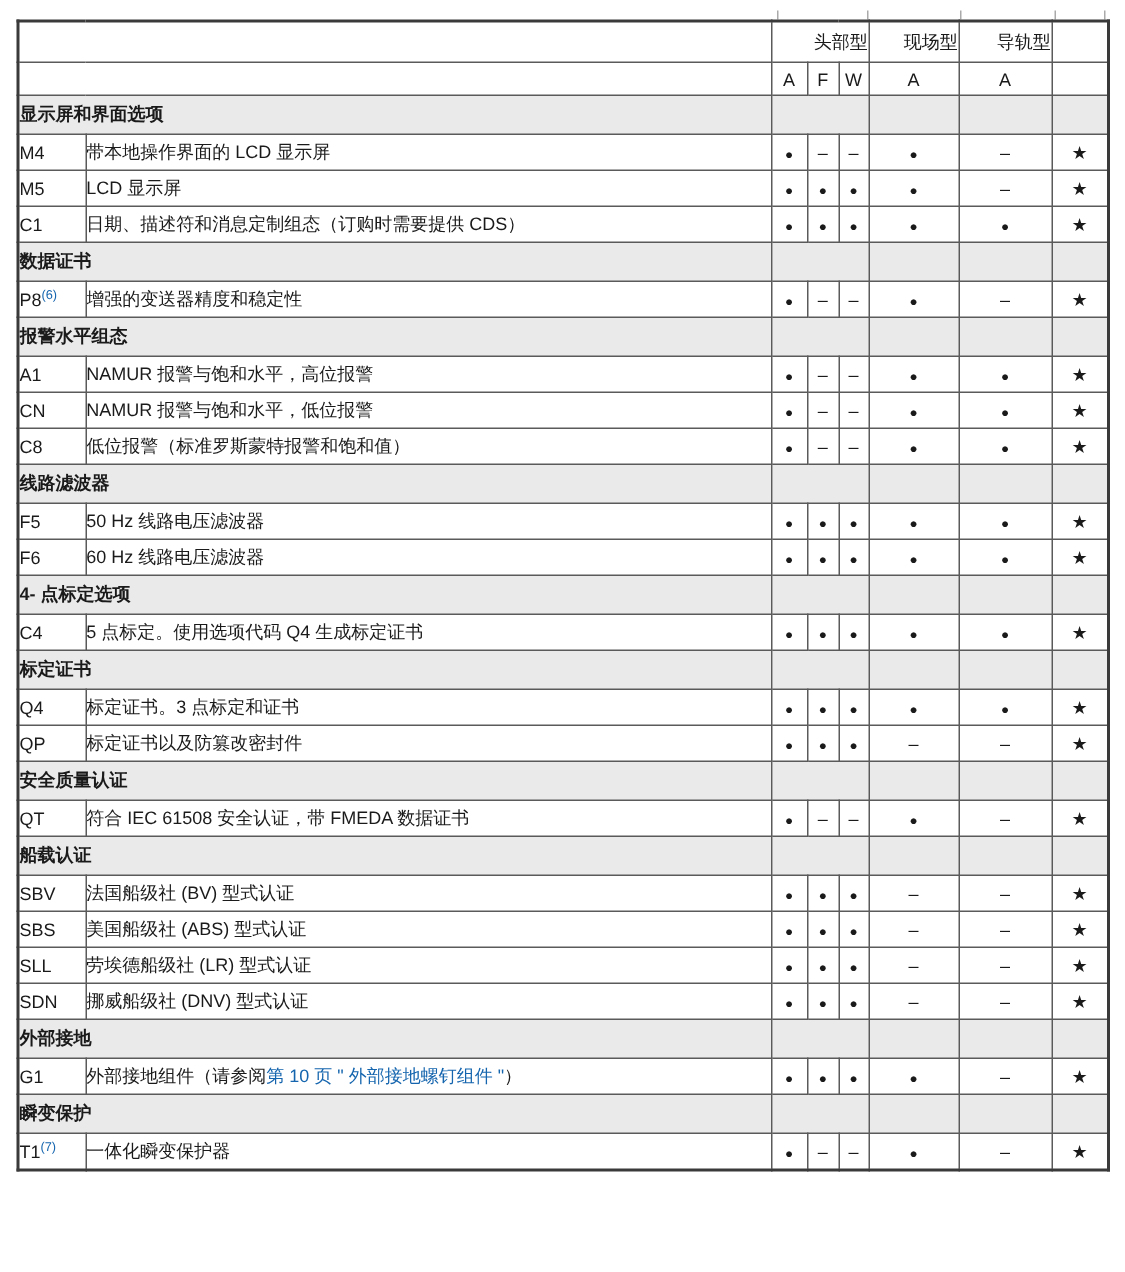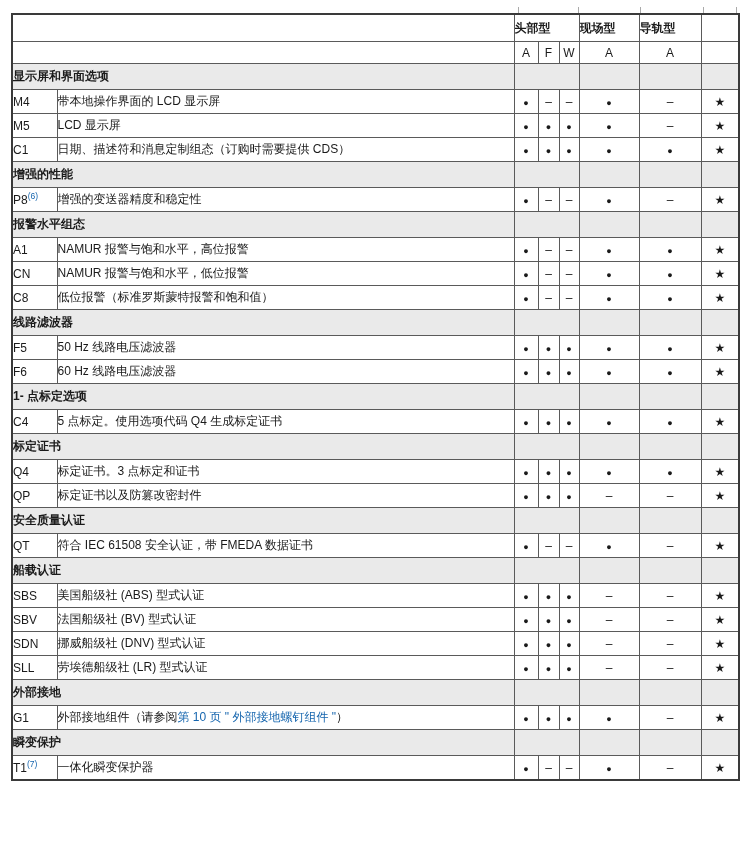--- a/index.html
+++ b/index.html
@@ -27,21 +27,21 @@
     vertical-align:middle;
     font-size:12px;
     overflow:hidden;
     white-space:nowrap;
   }
   tr.h1 td{height:26px;}
   tr.h2 td{height:21px;}
   tr.section td{height:25px;background:#eaeaea;}
   tr.data td{height:23px;background:#ffffff;}
 
-  td.gh{font-weight:bold;text-align:left;font-size:12.5px;}
+  td.gh{font-weight:normal;text-align:right;font-size:12.5px;}
   td.sub{text-align:center;font-size:11.5px;}
   td.code{padding-left:9px;}
   td.desc{padding-left:12px;}
   td.sec-title{padding-left:9px;font-weight:bold;font-size:12.5px;}
   td.mark{text-align:center;}
   td.mark .dot{font-size:9px;line-height:1;}
   td.mark .dash{font-size:12px;}
   td.star-cell{text-align:center;font-size:12px;}
   sup.fn{color:#1565ae;font-size:8.5px;vertical-align:super;line-height:0;}
   .link{color:#1565ae;}
@@ -116,21 +116,21 @@
         <td class="code"><span>C1</span></td>
         <td class="desc">日期、描述符和消息定制组态（订购时需要提供 CDS）</td>
         <td class="mark"><span class="dot">●</span></td>
         <td class="mark"><span class="dot">●</span></td>
         <td class="mark"><span class="dot">●</span></td>
         <td class="mark"><span class="dot">●</span></td>
         <td class="mark"><span class="dot">●</span></td>
         <td class="star-cell"><span>★</span></td>
       </tr>
       <tr class="section">
-        <td class="sec-title" colspan="2">增强的性能</td>
+        <td class="sec-title" colspan="2">数据证书</td>
         <td colspan="3"></td>
         <td></td>
         <td></td>
         <td></td>
       </tr>
       <tr class="data">
         <td class="code"><span>P8</span><sup class="fn">(6)</sup></td>
         <td class="desc">增强的变送器精度和稳定性</td>
         <td class="mark"><span class="dot">●</span></td>
         <td class="mark"><span class="dash">–</span></td>
@@ -197,21 +197,21 @@
         <td class="code"><span>F6</span></td>
         <td class="desc">60 Hz 线路电压滤波器</td>
         <td class="mark"><span class="dot">●</span></td>
         <td class="mark"><span class="dot">●</span></td>
         <td class="mark"><span class="dot">●</span></td>
         <td class="mark"><span class="dot">●</span></td>
         <td class="mark"><span class="dot">●</span></td>
         <td class="star-cell"><span>★</span></td>
       </tr>
       <tr class="section">
-        <td class="sec-title" colspan="2">1- 点标定选项</td>
+        <td class="sec-title" colspan="2">4- 点标定选项</td>
         <td colspan="3"></td>
         <td></td>
         <td></td>
         <td></td>
       </tr>
       <tr class="data">
         <td class="code"><span>C4</span></td>
         <td class="desc">5 点标定。使用选项代码 Q4 生成标定证书</td>
         <td class="mark"><span class="dot">●</span></td>
         <td class="mark"><span class="dot">●</span></td>
@@ -265,59 +265,59 @@
         <td class="star-cell"><span>★</span></td>
       </tr>
       <tr class="section">
         <td class="sec-title" colspan="2">船载认证</td>
         <td colspan="3"></td>
         <td></td>
         <td></td>
         <td></td>
       </tr>
       <tr class="data">
+        <td class="code"><span>SBV</span></td>
+        <td class="desc">法国船级社 (BV) 型式认证</td>
+        <td class="mark"><span class="dot">●</span></td>
+        <td class="mark"><span class="dot">●</span></td>
+        <td class="mark"><span class="dot">●</span></td>
+        <td class="mark"><span class="dash">–</span></td>
+        <td class="mark"><span class="dash">–</span></td>
+        <td class="star-cell"><span>★</span></td>
+      </tr>
+      <tr class="data">
         <td class="code"><span>SBS</span></td>
         <td class="desc">美国船级社 (ABS) 型式认证</td>
         <td class="mark"><span class="dot">●</span></td>
         <td class="mark"><span class="dot">●</span></td>
         <td class="mark"><span class="dot">●</span></td>
         <td class="mark"><span class="dash">–</span></td>
         <td class="mark"><span class="dash">–</span></td>
         <td class="star-cell"><span>★</span></td>
       </tr>
       <tr class="data">
-        <td class="code"><span>SBV</span></td>
-        <td class="desc">法国船级社 (BV) 型式认证</td>
+        <td class="code"><span>SLL</span></td>
+        <td class="desc">劳埃德船级社 (LR) 型式认证</td>
         <td class="mark"><span class="dot">●</span></td>
         <td class="mark"><span class="dot">●</span></td>
         <td class="mark"><span class="dot">●</span></td>
         <td class="mark"><span class="dash">–</span></td>
         <td class="mark"><span class="dash">–</span></td>
         <td class="star-cell"><span>★</span></td>
       </tr>
       <tr class="data">
         <td class="code"><span>SDN</span></td>
         <td class="desc">挪威船级社 (DNV) 型式认证</td>
         <td class="mark"><span class="dot">●</span></td>
         <td class="mark"><span class="dot">●</span></td>
         <td class="mark"><span class="dot">●</span></td>
         <td class="mark"><span class="dash">–</span></td>
         <td class="mark"><span class="dash">–</span></td>
         <td class="star-cell"><span>★</span></td>
       </tr>
-      <tr class="data">
-        <td class="code"><span>SLL</span></td>
-        <td class="desc">劳埃德船级社 (LR) 型式认证</td>
-        <td class="mark"><span class="dot">●</span></td>
-        <td class="mark"><span class="dot">●</span></td>
-        <td class="mark"><span class="dot">●</span></td>
-        <td class="mark"><span class="dash">–</span></td>
-        <td class="mark"><span class="dash">–</span></td>
-        <td class="star-cell"><span>★</span></td>
-      </tr>
       <tr class="section">
         <td class="sec-title" colspan="2">外部接地</td>
         <td colspan="3"></td>
         <td></td>
         <td></td>
         <td></td>
       </tr>
       <tr class="data">
         <td class="code"><span>G1</span></td>
         <td class="desc"><span>外部接地组件（请参阅</span><span class="link">第 10 页 " 外部接地螺钉组件 "</span><span>）</span></td>

